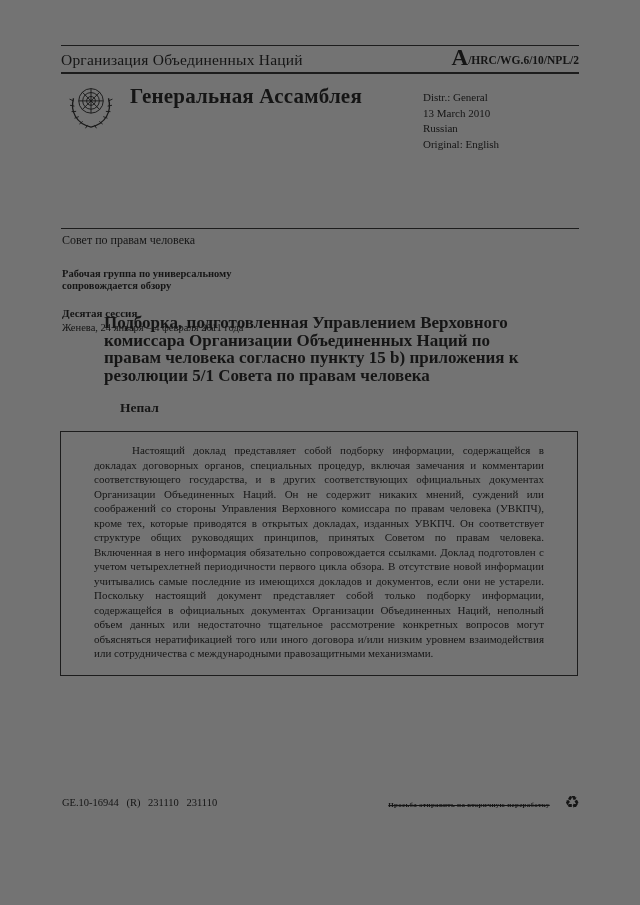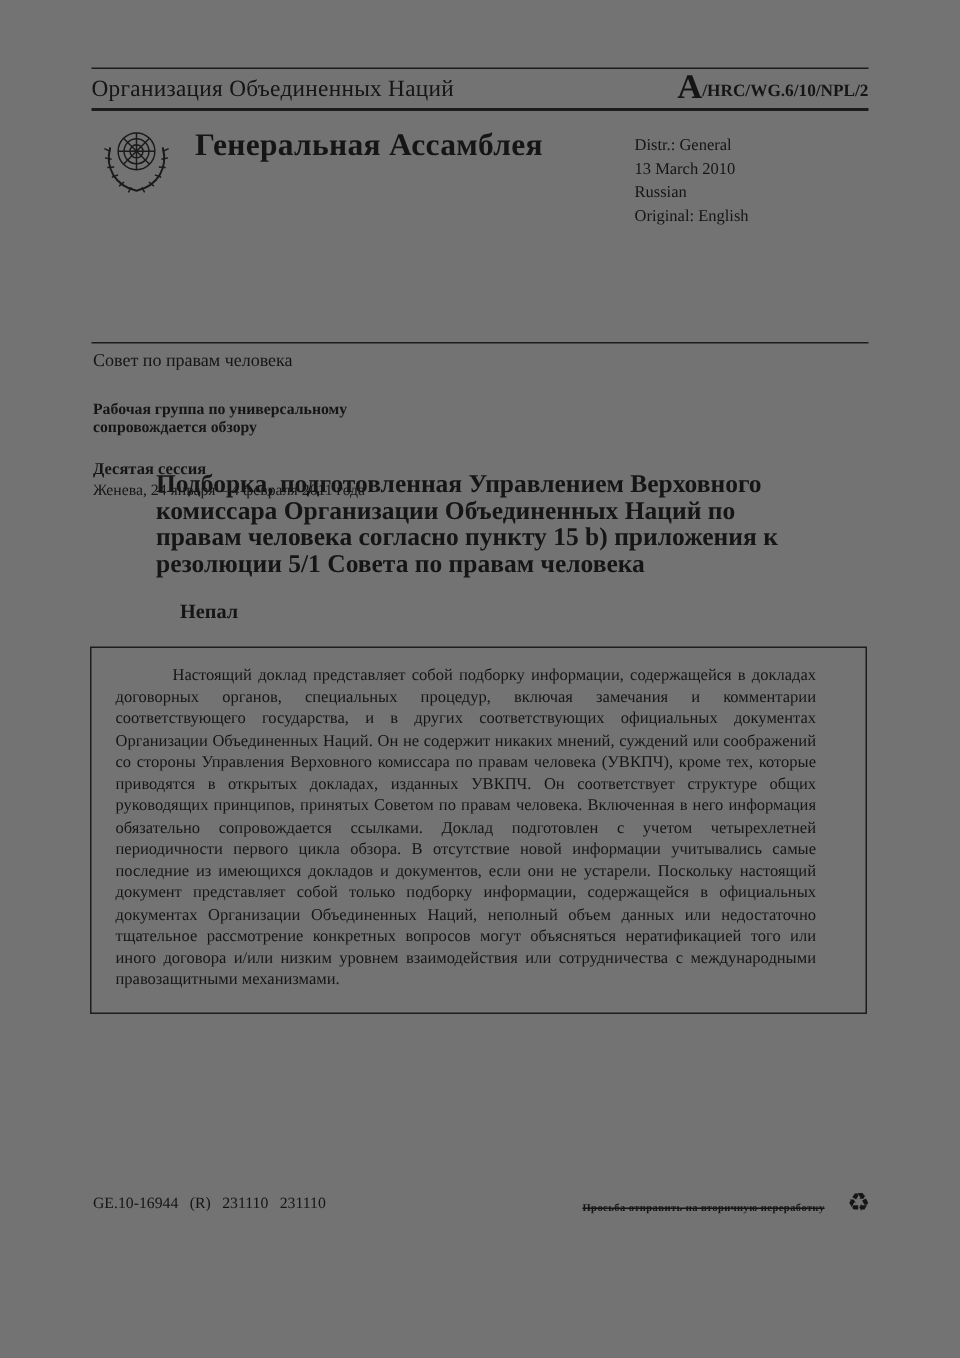--- a/index.html
+++ b/index.html
@@ -49,21 +49,21 @@
   }
   .doc-country {
     position: absolute; left: 120px; top: 400px;
     font-size: 13.5px; font-weight: bold;
   }
 
   .summary-box {
     position: absolute; left: 60px; top: 431px; width: 518px;
     box-sizing: border-box;
     border: 1px solid #1c1c1c;
-    padding: 11px 33px 14px 16px;
+    padding: 11px 33px 14px 33px;
   }
   .summary-text {
     font-size: 11px; line-height: 14.5px;
     text-align: justify; text-indent: 38px;
   }
 
   .footer-ref {
     position: absolute; left: 62px; top: 797px;
     font-size: 10.5px; word-spacing: 5px; white-space: nowrap;
   }

